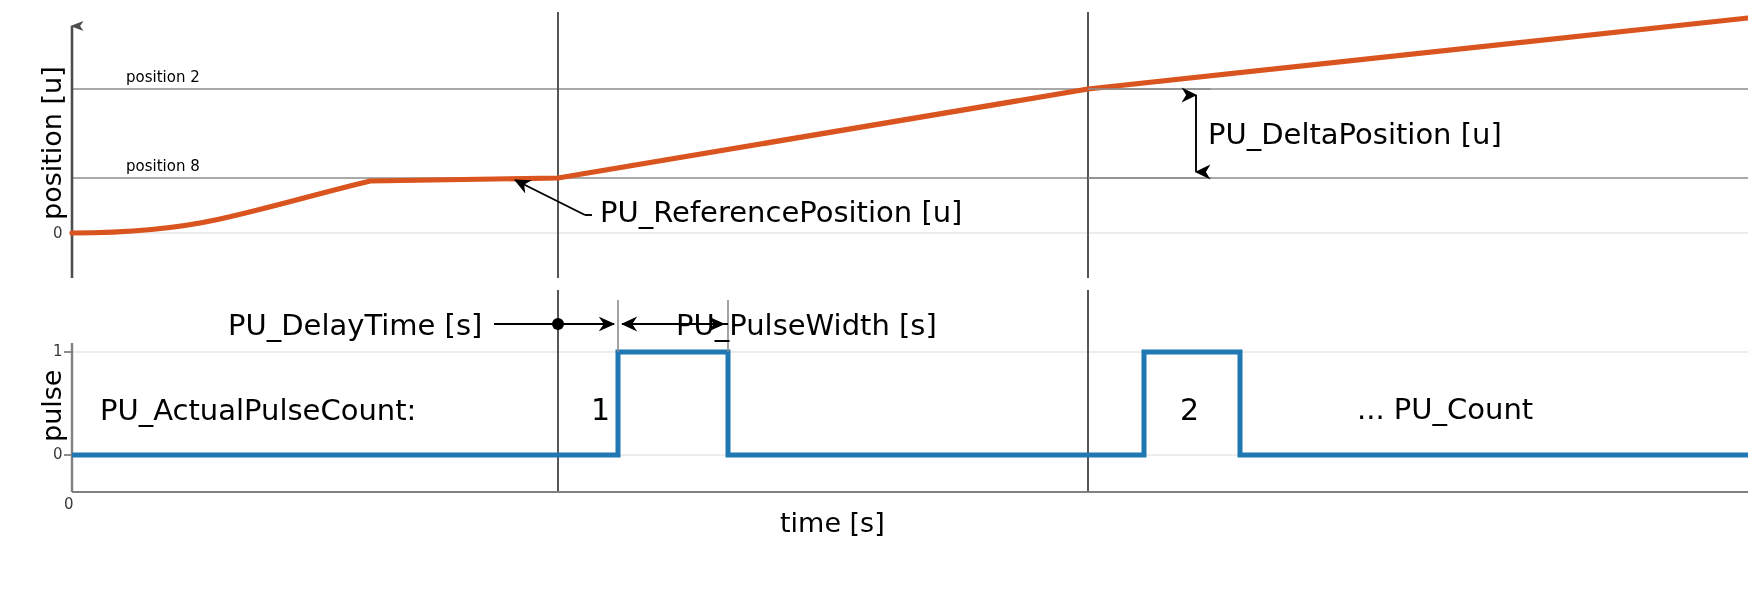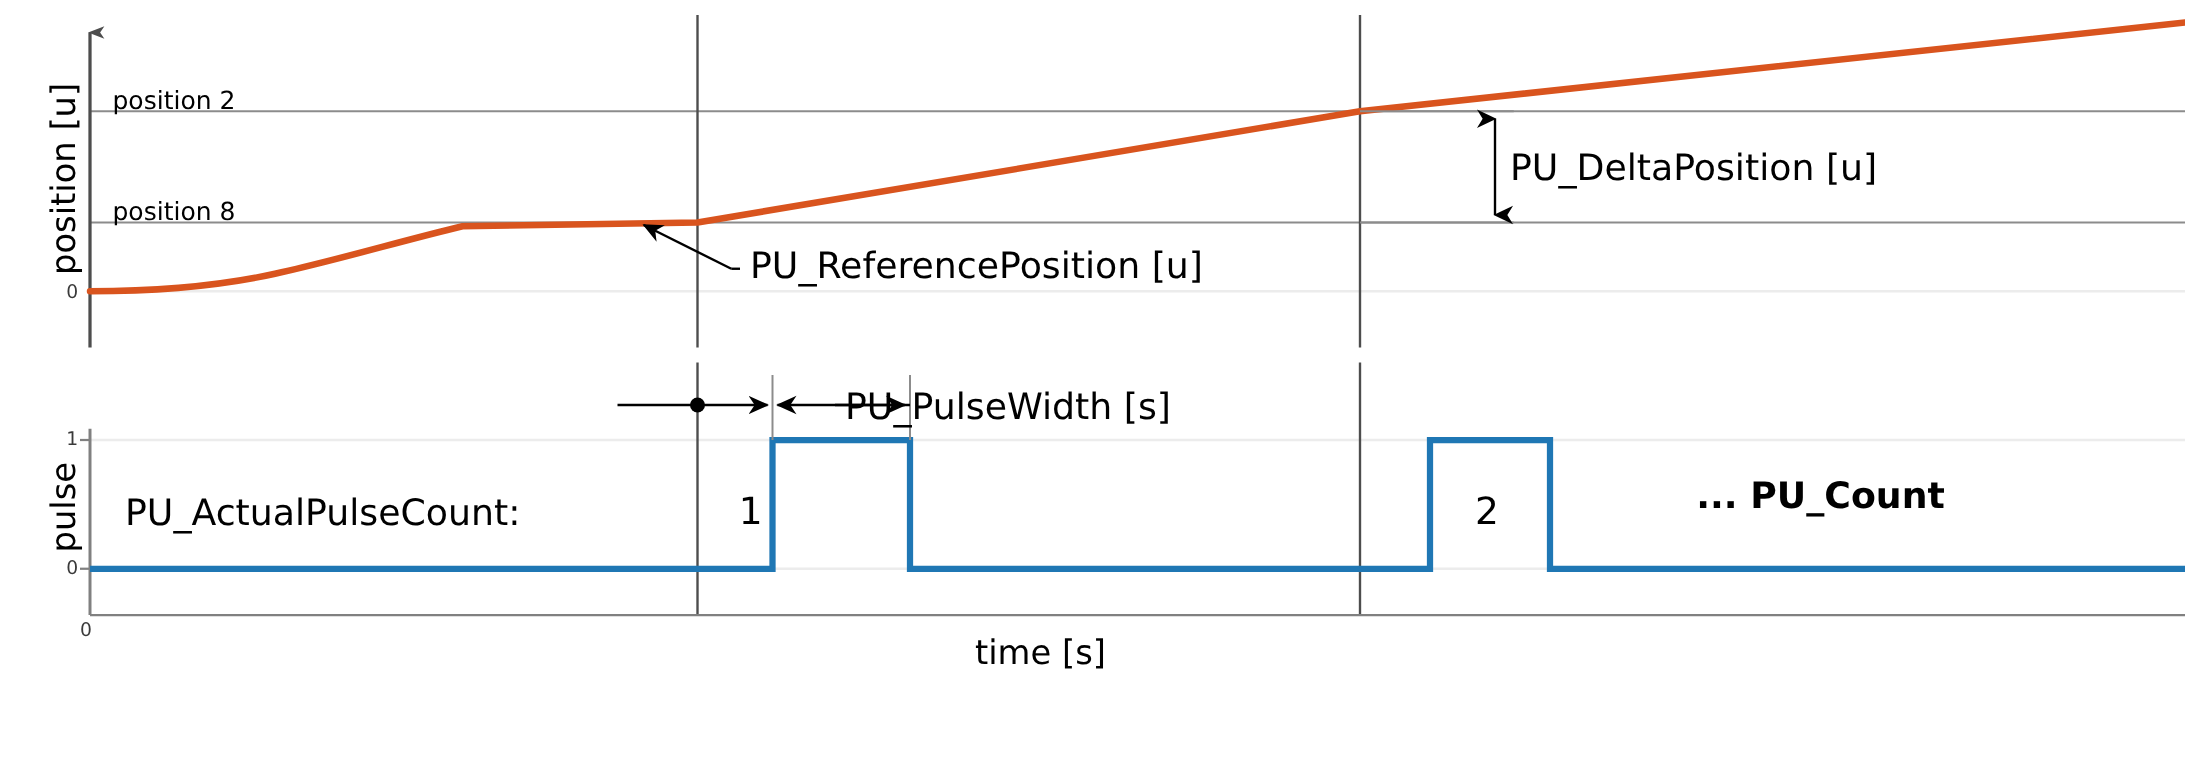--- a/index.html
+++ b/index.html
@@ -6,21 +6,21 @@
   #root{
     position:relative;
     width:1748px;height:613px;
     background:#ffffff;
     font-family:"DejaVu Sans", sans-serif;
     overflow:hidden;
   }
   .svg-layer{position:absolute;top:0;left:0;width:1748px;height:613px;}
   .txt{position:absolute;white-space:nowrap;color:#000000;}
   .tick-lbl{font-size:15px;color:#3a3a3a;}
-  .small-lbl{font-size:20px;color:#000;}
+  .small-lbl{font-size:15px;color:#000;margin-left:36px;}
   .axis-title{font-size:27px;color:#000;}
   .ann{font-size:29px;color:#000;}
   .pulse-num{font-size:30px;color:#000;}
   .rot{transform-origin:0 0;transform:rotate(-90deg);}
 </style>
 </head>
 <body>
 
 <div id="root">
 
@@ -114,20 +114,21 @@
   <div class="txt ann" style="left:600px;top:195px;">PU_ReferencePosition [u]</div>
 
   <div class="txt axis-title rot" style="left:36px;top:442px;">pulse</div>
 
   <div class="txt tick-lbl" style="left:53px;top:342px;">1</div>
   <div class="txt tick-lbl" style="left:53px;top:445px;">0</div>
   <div class="txt tick-lbl" style="left:64px;top:495px;">0</div>
 
   <div class="txt axis-title" style="left:780px;top:507px;text-align:right;">time [s]</div>
 
+  <div class="txt ann" style="left:228px;top:308px;">PU_DelayTime [s]</div>
   <div class="txt ann" style="left:100px;top:393px;">PU_ActualPulseCount:</div>
   <div class="txt ann" style="left:676px;top:308px;">PU_PulseWidth [s]</div>
-  <div class="txt ann" style="left:1357px;top:379px;font-weight:bold;">... PU_Count</div>
+  <div class="txt ann" style="left:1357px;top:392px;">... PU_Count</div>
 
   <div class="txt pulse-num" style="left:591px;top:392px;">1</div>
   <div class="txt pulse-num" style="left:1180px;top:392px;">2</div>
 
 </div>
 
 </body></html>

